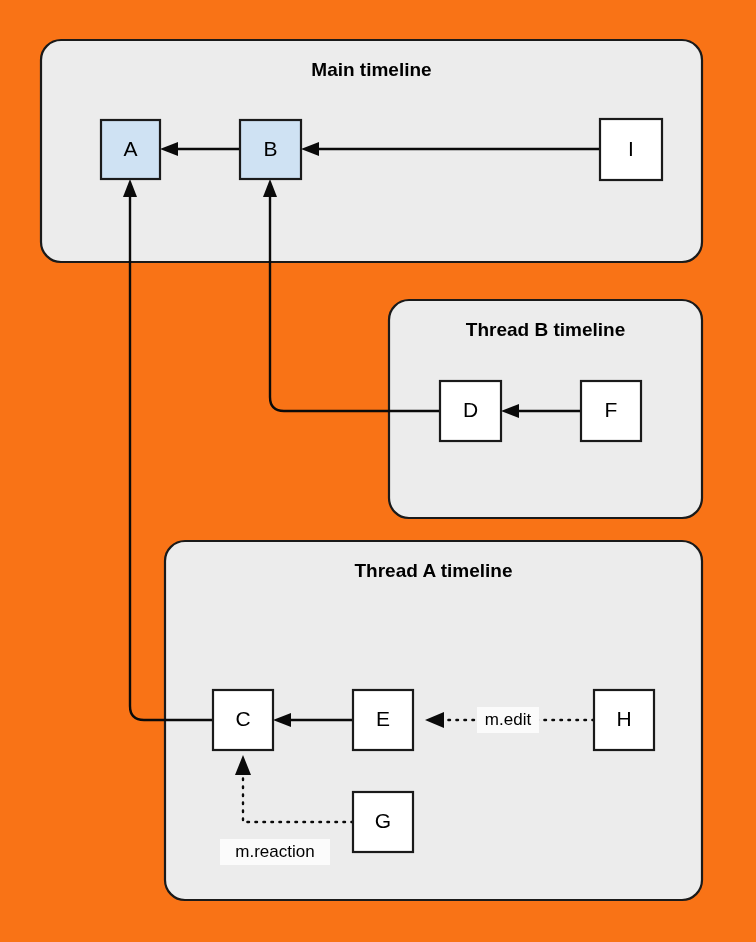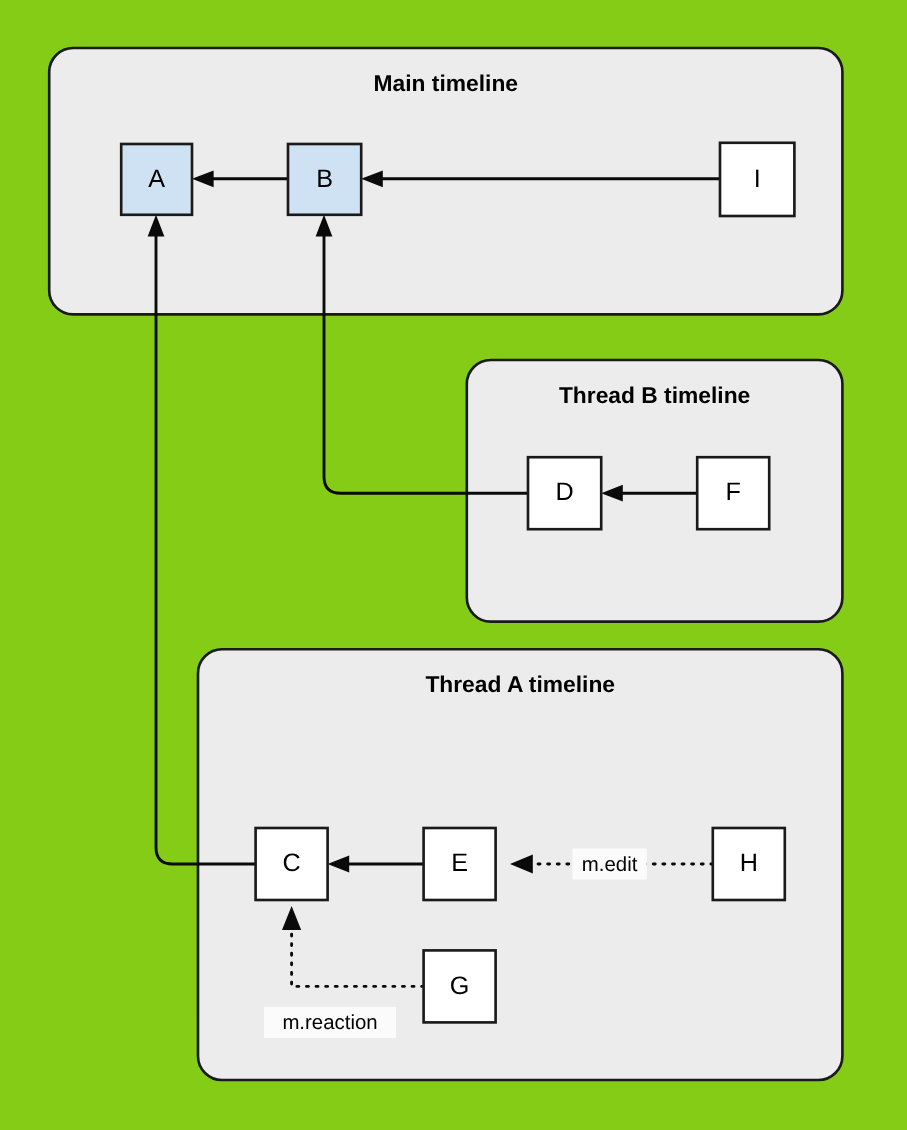--- a/index.html
+++ b/index.html
@@ -4,21 +4,21 @@
 <style>
   html, body {
     margin: 0;
     padding: 0;
     background: #ffffff;
   }
   #canvas {
     position: relative;
     width: 756px;
     height: 942px;
-    background: #84cc16;
+    background: #f97316;
     font-family: "Liberation Sans", sans-serif;
     overflow: hidden;
   }
   #diagram-svg {
     position: absolute;
     left: 0;
     top: 0;
     width: 756px;
     height: 942px;
   }

